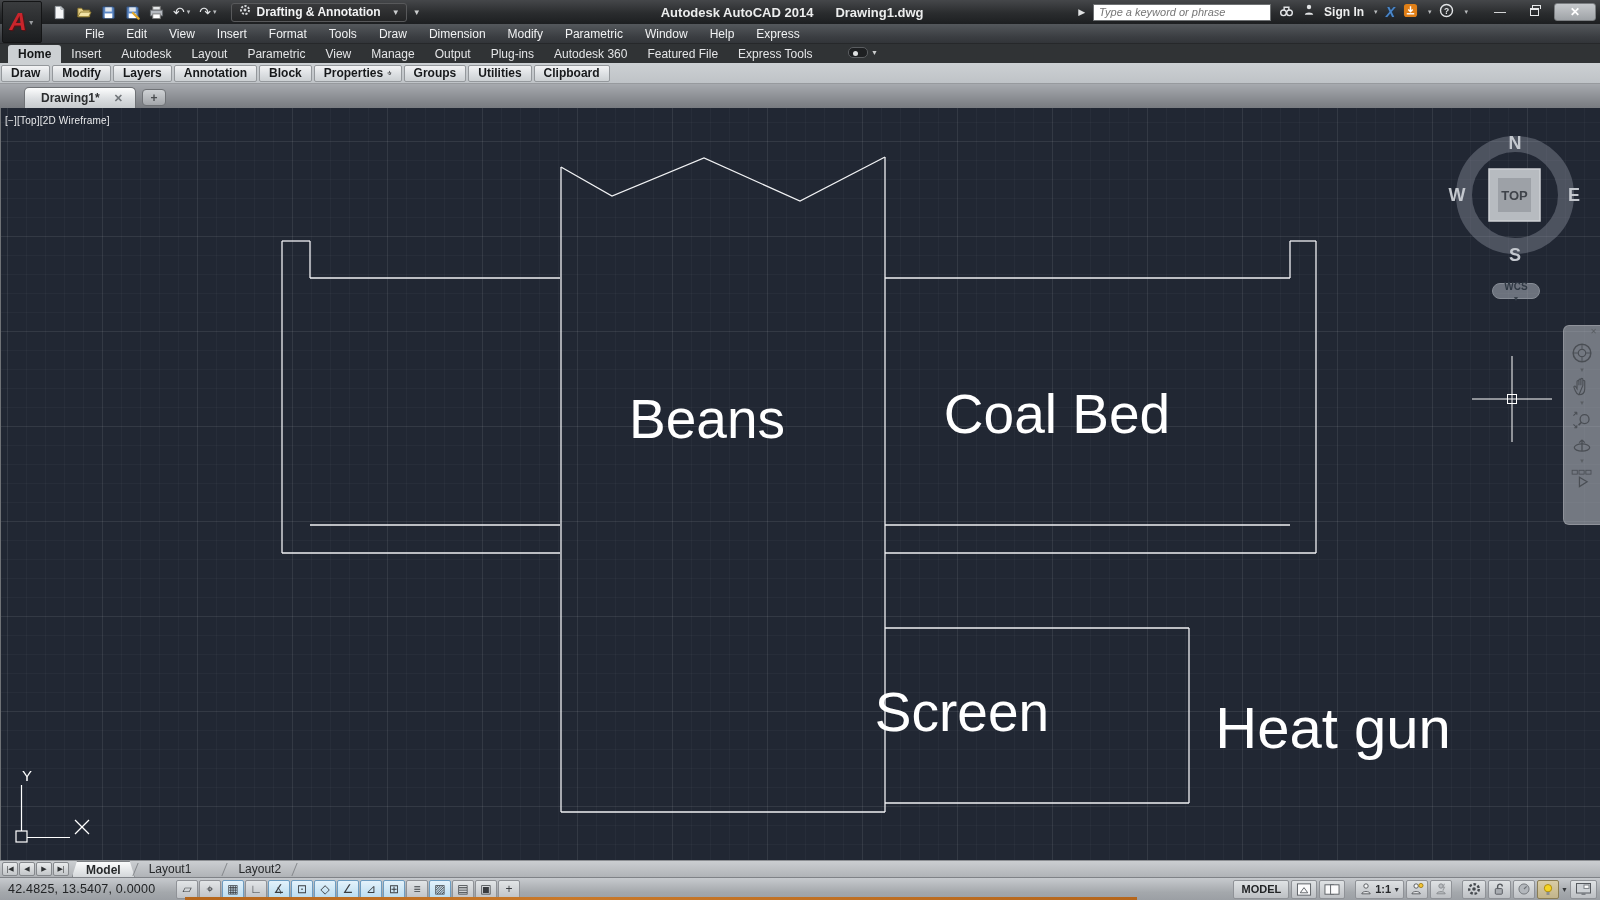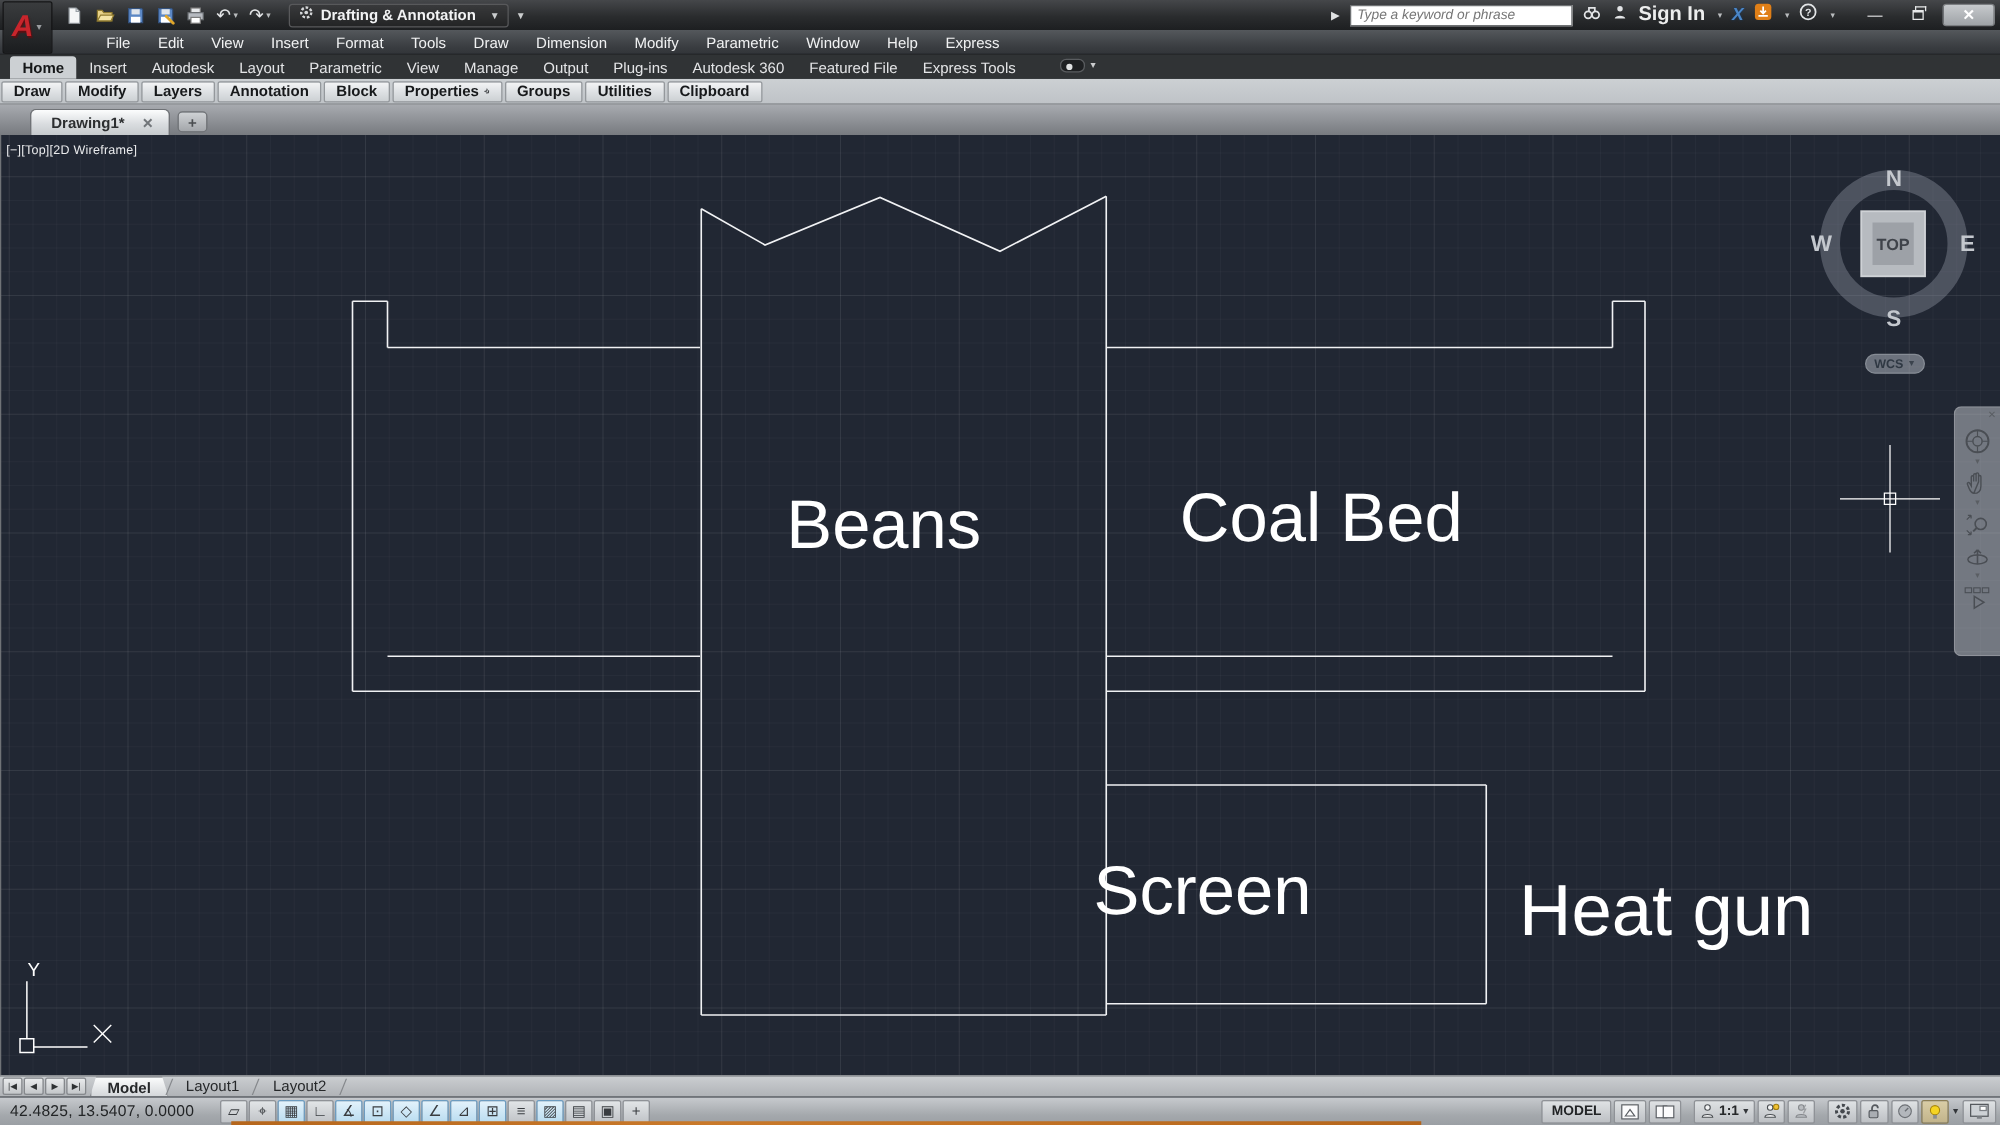--- a/index.html
+++ b/index.html
@@ -17,21 +17,21 @@
   .dd { color:#b9bcbe; font-size:7px; margin-left:2px; }
   .workspace { margin-left:14px; display:flex; align-items:center; gap:5px; background:linear-gradient(#38393b,#232425); border:1px solid #58595b; border-radius:3px; height:19px; padding:0 6px; }
   .workspace-label { color:#f2f3f4; font-size:12px; font-weight:bold; }
   .ws-dd { color:#cbcdce; font-size:8px; margin-left:6px; }
   .qat-extra-dd { color:#cbcdce; font-size:8px; margin-left:6px; }
   .title-center { position:absolute; left:50%; top:0; transform:translateX(-53%); height:24px; display:flex; align-items:center; gap:22px; }
   .app-title, .doc-title { color:#eceded; font-size:13px; font-weight:bold; }
   .infocenter { margin-left:auto; display:flex; align-items:center; gap:8px; padding-right:4px; }
   .ic-arrow { color:#e0e2e3; font-size:9px; }
   .search-box { width:178px; height:17px; background:#fff; border:1px solid #6e7173; font-size:11px; font-style:italic; color:#8a8d8f; padding:0 5px; font-family:"Liberation Sans", sans-serif; }
-  .signin-label { color:#eceded; font-size:16px; font-weight:bold; }
+  .signin-label { color:#eceded; font-size:12px; font-weight:bold; }
   .xglyph { color:#4a86c8; font-weight:bold; font-size:14px; font-style:italic; text-shadow:0 0 2px #173a63; }
   .winbtns { display:flex; align-items:center; gap:6px; margin-left:10px; }
   .winbtn { width:28px; height:18px; display:flex; align-items:center; justify-content:center; color:#e8e9ea; font-size:12px; }
   .winbtn.close { width:42px; background:linear-gradient(#c6c9cc,#9fa3a7); border-radius:3px; color:#fff; font-weight:bold; border:1px solid #7b7e81; }
   .restore-glyph { width:9px; height:8px; border:1px solid #e8e9ea; border-top-width:2px; position:relative; }
   .restore-glyph:before { content:""; position:absolute; right:-3px; top:-5px; width:7px; height:3px; border:1px solid #e8e9ea; border-bottom:none; }
 
   
   .menubar { height:20px; flex:0 0 20px; background:linear-gradient(#54585c,#3a3d41 70%,#323539); display:flex; align-items:center; padding-left:74px; gap:0; border-bottom:1px solid #26282a; }
   .menu-item { color:#f1f2f3; font-size:12px; padding:0 11px; height:100%; display:flex; align-items:center; }
@@ -68,21 +68,21 @@
       linear-gradient(90deg, rgba(255,255,255,0.027) 1px, transparent 1px);
     background-size:95px 95px, 95px 95px, 19px 19px, 19px 19px;
     background-position:7px 33px, 7px 33px, 7px 14px, 7px 14px;
     box-shadow:inset 1px 0 0 #6f7276;
   }
   .vplabel { position:absolute; left:5px; top:7px; color:#e9eaec; font-size:10px; letter-spacing:0.2px; }
   #draw-svg { position:absolute; left:0; top:0; }
 
   
   .viewcube { position:absolute; left:1440px; top:18px; width:150px; height:160px; }
-  .wcs-pill { position:absolute; left:1492px; top:175px; width:48px; height:16px; background:rgba(172,177,186,0.55); border:1px solid #868c95; border-radius:8px; display:flex; align-items:center; justify-content:center; gap:3px; color:#2f3843; font-size:10px; font-weight:bold; }
+  .wcs-pill { position:absolute; left:1492px; top:175px; width:48px; height:16px; background:rgba(172,177,186,0.55); border:1px solid #868c95; border-radius:8px; display:flex; align-items:center; justify-content:center; gap:3px; color:#2f3843; font-size:10px; font-weight:bold;flex-direction:column; }
   .wcs-dd { font-size:7px; color:#3b434d; }
 
   
   .navbar { position:absolute; right:0; top:217px; width:37px; height:200px; background:rgba(198,202,208,0.5); border:1px solid rgba(150,154,160,0.8); border-right:none; border-radius:6px 0 0 6px; display:flex; flex-direction:column; align-items:center; padding-top:14px; }
   .nav-close { position:absolute; top:1px; right:3px; font-size:8px; color:#5a5e63; }
   .nav-item { display:flex; flex-direction:column; align-items:center; }
   .nav-item:after { content:"▾"; font-size:7px; color:#5a5e63; line-height:8px; }
   .nav-item:nth-child(3):after, .nav-item:last-child:after { content:""; }
 
   
@@ -163,20 +163,24 @@
     </div>
   <div class="workspace">
     <span><svg viewBox="0 0 16 16" width="14" height="14">
           <circle cx="8" cy="8" r="4.6" fill="none" stroke="#d5d7d9" stroke-width="2.2" stroke-dasharray="2.4 1.7"></circle>
           <circle cx="8" cy="8" r="1.7" fill="#d5d7d9"></circle>
         </svg></span>
     <span class="workspace-label">Drafting &amp; Annotation</span>
     <span class="ws-dd">▼</span>
   </div>
   <span class="qat-extra-dd">▼</span>
+  <div class="title-center">
+    <span class="app-title">Autodesk AutoCAD 2014</span>
+    <span class="doc-title">Drawing1.dwg</span>
+  </div>
   <div class="infocenter">
     <span class="ic-arrow">▶</span>
     <input class="search-box" placeholder="Type a keyword or phrase" style="">
     <span><svg viewBox="0 0 16 16" width="15" height="15">
           <circle cx="4.8" cy="10.5" r="3" fill="none" stroke="#e2e4e6" stroke-width="1.5"></circle>
           <circle cx="11.2" cy="10.5" r="3" fill="none" stroke="#e2e4e6" stroke-width="1.5"></circle>
           <path d="M5.5 8V4.5h5V8" fill="none" stroke="#e2e4e6" stroke-width="1.5"></path>
         </svg></span>
     <span><svg viewBox="0 0 16 16" width="14" height="14">
           <circle cx="8" cy="4.6" r="2.5" fill="#e2e4e6"></circle>
@@ -405,21 +409,21 @@
     <span class="ltab-arrow">◀</span>
     <span class="ltab-arrow">▶</span>
     <span class="ltab-arrow">▶|</span>
   </span>
   <span style="display:flex;align-items:center;">
 
   <span style="display:flex;align-items:center;">
       <span class="ltab active">Model</span>
       <span class="ltab-sep"></span>
     </span>
-      <span style="display:flex;align-items:center;">
+      <span style="display:flex;align-items:center;gap:20px;">
       <span class="ltab">Layout1</span>
       <span class="ltab-sep"></span>
     </span>
       <span style="display:flex;align-items:center;">
       <span class="ltab">Layout2</span>
       <span class="ltab-sep"></span>
     </span>
     </span>
 </div>
 

